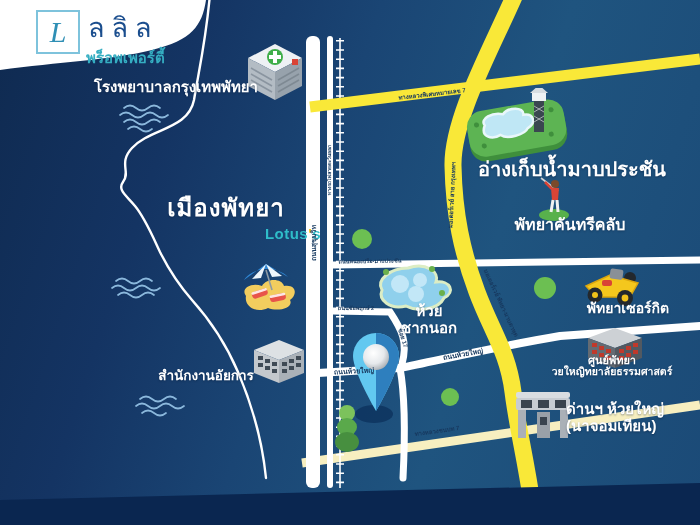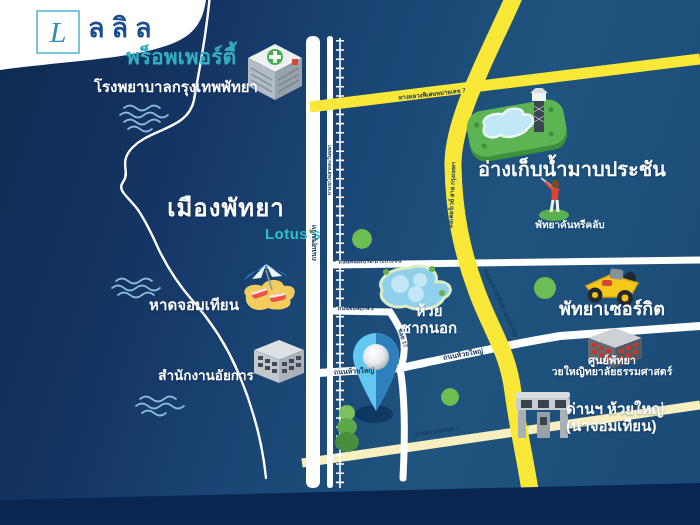--- a/index.html
+++ b/index.html
@@ -19,22 +19,22 @@
         transform:translate(-50%,-50%) rotate(var(--r,0deg));text-shadow:none;}
   .city{font-size:24px;letter-spacing:1px;}
   .lotus{position:absolute;font-size:15px;font-weight:bold;transform:translate(-50%,-50%);letter-spacing:.5px;margin-left:48px;}
   .lotus .t{color:#2fbdc9}.lotus .a{color:#f5c518}
   
   .logo-panel{position:absolute;left:0;top:0;width:240px;height:84px;}
   .logo-box{position:absolute;left:36px;top:10px;width:40px;height:40px;border:2px solid #7ec3dc;
             display:flex;align-items:center;justify-content:center;}
   .logo-box span{font-family:"Liberation Serif","DejaVu Serif",serif;font-style:italic;
                  font-size:30px;color:#2f8fb5;line-height:1;}
-  .logo-name{position:absolute;left:88px;top:6px;color:#1b4e8e;font-size:27px;font-weight:bold;letter-spacing:7px;}
-  .logo-sub{position:absolute;left:86px;top:40px;color:#35aec2;font-size:21px;font-weight:bold;margin-left:40px;}
+  .logo-name{position:absolute;left:88px;top:6px;color:#1b4e8e;font-size:27px;font-weight:normal;letter-spacing:7px;}
+  .logo-sub{position:absolute;left:86px;top:46px;color:#35aec2;font-size:15px;font-weight:bold;}
   
   .bottom-bar{position:absolute;left:0;bottom:0;width:700px;height:42px;background:#0a2650;
               clip-path:polygon(0 17px,100% 0,100% 100%,0 100%);}
   .slogan{position:absolute;right:14px;bottom:8px;color:#e4ebf6;font-size:15px;
           font-family:"Liberation Serif","DejaVu Serif",serif;font-style:italic;letter-spacing:5px;}
   .icon{position:absolute;}
 </style>
 </head>
 <body>
 
@@ -266,23 +266,22 @@
       <rect x="46" y="26" width="8" height="28" fill="#aab0b7"></rect>
       <rect x="23" y="28" width="13" height="26" fill="#99a0a8"></rect>
       <rect x="26" y="33" width="7" height="8" fill="#39434e"></rect>
     </svg>
   </div>
 
   <div class="lbl" style="left:176px;top:87px;font-size:15px">โรงพยาบาลกรุงเทพพัทยา</div>
   <div class="lbl city" style="left:226px;top:207px">เมืองพัทยา</div>
   <div class="lotus" style="left:245px;top:233px"><span class="t">Lotus</span><span class="a">'</span><span class="t">s</span></div>
   <div class="lbl" style="left:572px;top:169px;font-size:20px">อ่างเก็บน้ำมาบประชัน</div>
-  <div class="lbl" style="left:570px;top:224px;font-size:10px">พัทยาคันทรีคลับ</div>
-  <div class="lbl" style="left:194px;top:305px;font-size:15px">หาดจอมเทียน</div>
-  <div class="lbl" style="left:612px;top:308px;font-size:18px">พัทยาเซอร์กิต</div>
+  <div class="lbl" style="left:570px;top:224px;font-size:16px">พัทยาคันทรีคลับ</div>
+  <div class="lbl" style="left:628px;top:308px;font-size:14px">พัทยาเซอร์กิต</div>
   <div class="lbl" style="left:429px;top:311px;font-size:15px">ห้วย</div>
   <div class="lbl" style="left:429px;top:328px;font-size:15px">ชากนอก</div>
   <div class="lbl" style="left:206px;top:375px;font-size:13.5px">สำนักงานอัยการ</div>
   <div class="lbl" style="left:612px;top:371px;font-size:10.5px">วยใหญิทยาลัยธรรมศาสตร์</div>
   <div class="lbl" style="left:612px;top:360px;font-size:11px">ศูนย์พัทยา</div>
   <div class="lbl left" style="left:566px;top:397px;font-size:15px">ด่านฯ ห้วยใหญ่</div>
   <div class="lbl left" style="left:566px;top:414px;font-size:15px">(นาจอมเทียน)</div>
 
   <div class="rlbl" style="left:313px;top:243px;font-size:7px;--r:-90deg">ถนนสุขุมวิท</div>
   <div class="rlbl" style="left:329px;top:170px;font-size:5px;--r:-90deg">ทางรถไฟสายตะวันออก</div>

